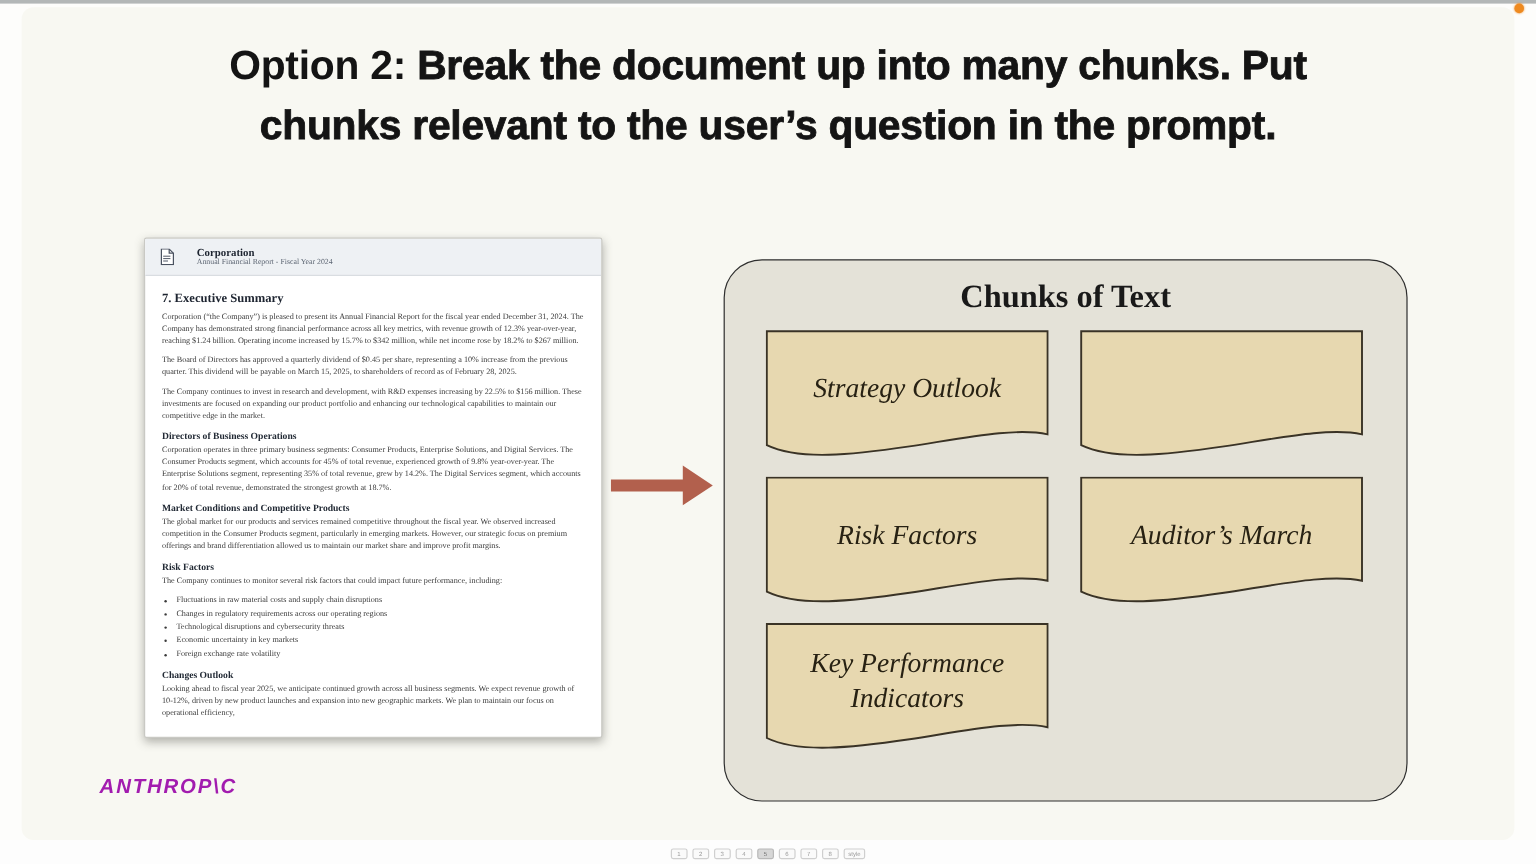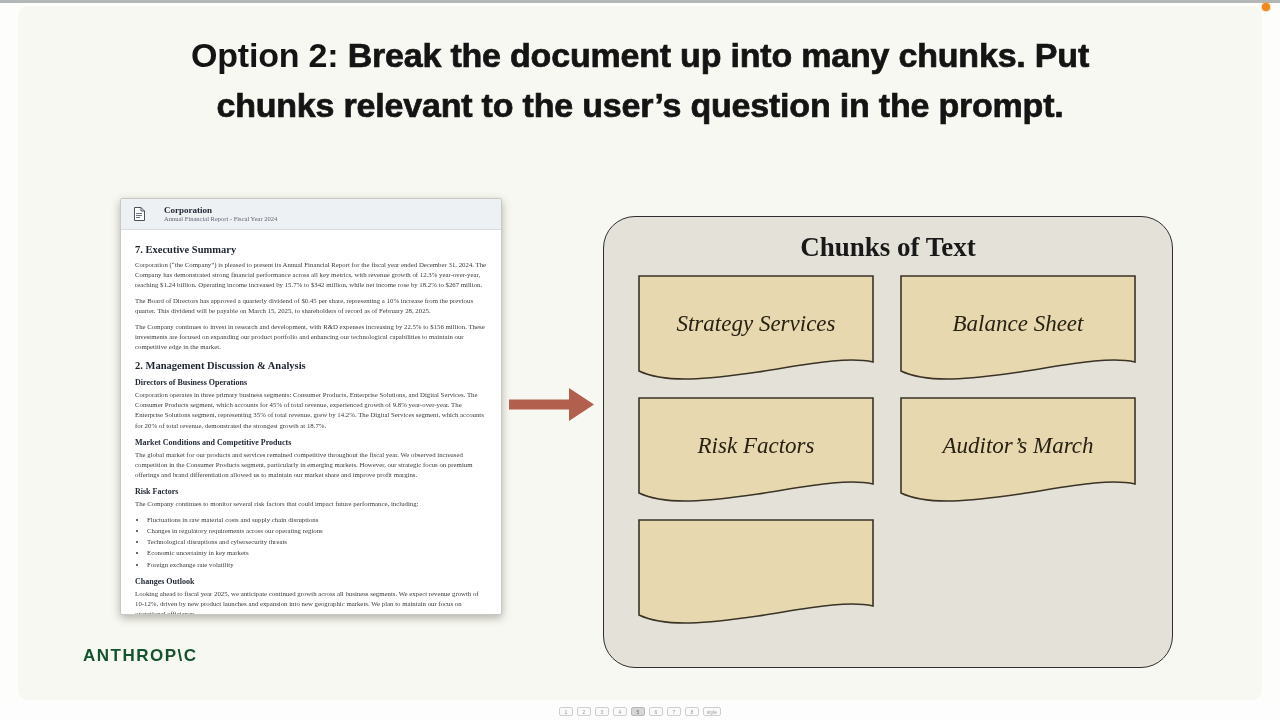--- a/index.html
+++ b/index.html
@@ -53,21 +53,21 @@
               grid-auto-rows:112px;column-gap:26px;row-gap:10px;}
   .chunk{position:relative;width:236px;height:112px;}
   .chunk svg{position:absolute;left:0;top:0;width:236px;height:112px;}
   .chunk .lbl{position:absolute;left:8px;right:8px;top:0;bottom:14px;
               display:flex;align-items:center;justify-content:center;text-align:center;
               font-family:"Liberation Serif",serif;font-style:italic;
               font-size:23px;line-height:1.25;color:#272113;}
 
   
   .logo{position:absolute;left:83px;top:646px;font-size:17px;font-weight:700;
-        letter-spacing:1.5px;color:#14532d;}
+        letter-spacing:1.5px;color:#a21caf;font-style:italic;}
 
   
   .footer{position:absolute;left:0;top:700px;width:1280px;height:20px;background:#fdfdfd;}
   .navbar{position:absolute;left:0;right:0;top:7px;display:flex;
           justify-content:center;gap:4px;}
   .nav-btn{min-width:14px;height:9px;padding:0 3px;border:1px solid #cfcfcf;
            border-radius:2px;background:#fafafa;color:#9a9a9a;font-size:5px;
            line-height:8px;text-align:center;box-sizing:border-box;cursor:pointer;}
   .nav-btn.active{background:#d7d7d7;border-color:#b8b8b8;color:#6f6f6f;}
 </style>
@@ -96,21 +96,20 @@
       <div>
         <div class="ttl">Corporation</div>
         <div class="sub">Annual Financial Report - Fiscal Year 2024</div>
       </div>
     </div>
     <div class="doc-body" id="doc-body">
         <h1>7. Executive Summary</h1>
         <p>Corporation (“the Company”) is pleased to present its Annual Financial Report for the fiscal year ended December 31, 2024. The Company has demonstrated strong financial performance across all key metrics, with revenue growth of 12.3% year-over-year, reaching $1.24 billion. Operating income increased by 15.7% to $342 million, while net income rose by 18.2% to $267 million.</p>
         <p>The Board of Directors has approved a quarterly dividend of $0.45 per share, representing a 10% increase from the previous quarter. This dividend will be payable on March 15, 2025, to shareholders of record as of February 28, 2025.</p>
         <p>The Company continues to invest in research and development, with R&amp;D expenses increasing by 22.5% to $156 million. These investments are focused on expanding our product portfolio and enhancing our technological capabilities to maintain our competitive edge in the market.</p>
-        <h1>2. Management Discussion &amp; Analysis</h1>
         <h2>Directors of Business Operations</h2>
         <p>Corporation operates in three primary business segments: Consumer Products, Enterprise Solutions, and Digital Services. The Consumer Products segment, which accounts for 45% of total revenue, experienced growth of 9.8% year-over-year. The Enterprise Solutions segment, representing 35% of total revenue, grew by 14.2%. The Digital Services segment, which accounts for 20% of total revenue, demonstrated the strongest growth at 18.7%.</p>
         <h2>Market Conditions and Competitive Products</h2>
         <p>The global market for our products and services remained competitive throughout the fiscal year. We observed increased competition in the Consumer Products segment, particularly in emerging markets. However, our strategic focus on premium offerings and brand differentiation allowed us to maintain our market share and improve profit margins.</p>
         <h2>Risk Factors</h2>
         <p>The Company continues to monitor several risk factors that could impact future performance, including:</p>
         <ul>
           <li>Fluctuations in raw material costs and supply chain disruptions</li>
           <li>Changes in regulatory requirements across our operating regions</li>
           <li>Technological disruptions and cybersecurity threats</li>
@@ -126,44 +125,44 @@
     <polygon points="0,12.5 60,12.5 60,1 85,17.5 60,34 60,22.5 0,22.5" fill="var(--arrow-color,#b2604d)"></polygon>
   </svg>
 
   <div class="panel">
     <div class="panel-title">Chunks of Text</div>
     <div class="chunk-grid" id="chunk-grid">
         <div class="chunk">
           <svg viewBox="0 0 236 112">
             <path d="M1,1 L235,1 L235,87 C208,81 166,90 120,97 C72,104 28,109 1,96 Z" fill="#e7d8b0" stroke="#3a3326" stroke-width="1.6"></path>
           </svg>
-          <div class="lbl">Strategy Services</div>
+          <div class="lbl">Strategy Outlook</div>
         </div>
         <div class="chunk">
           <svg viewBox="0 0 236 112">
             <path d="M1,1 L235,1 L235,87 C208,81 166,90 120,97 C72,104 28,109 1,96 Z" fill="#e7d8b0" stroke="#3a3326" stroke-width="1.6"></path>
           </svg>
-          <div class="lbl">Balance Sheet</div>
         </div>
         <div class="chunk">
           <svg viewBox="0 0 236 112">
             <path d="M1,1 L235,1 L235,87 C208,81 166,90 120,97 C72,104 28,109 1,96 Z" fill="#e7d8b0" stroke="#3a3326" stroke-width="1.6"></path>
           </svg>
           <div class="lbl">Risk Factors</div>
         </div>
         <div class="chunk">
           <svg viewBox="0 0 236 112">
             <path d="M1,1 L235,1 L235,87 C208,81 166,90 120,97 C72,104 28,109 1,96 Z" fill="#e7d8b0" stroke="#3a3326" stroke-width="1.6"></path>
           </svg>
           <div class="lbl">Auditor’s March</div>
         </div>
         <div class="chunk">
           <svg viewBox="0 0 236 112">
             <path d="M1,1 L235,1 L235,87 C208,81 166,90 120,97 C72,104 28,109 1,96 Z" fill="#e7d8b0" stroke="#3a3326" stroke-width="1.6"></path>
           </svg>
+          <div class="lbl">Key Performance Indicators</div>
         </div>
       </div>
   </div>
 
   <div class="logo">ANTHROP\C</div>
 
   <div class="footer">
     <div class="navbar" id="navbar">
         <div class="nav-btn">1</div>
         <div class="nav-btn">2</div>

